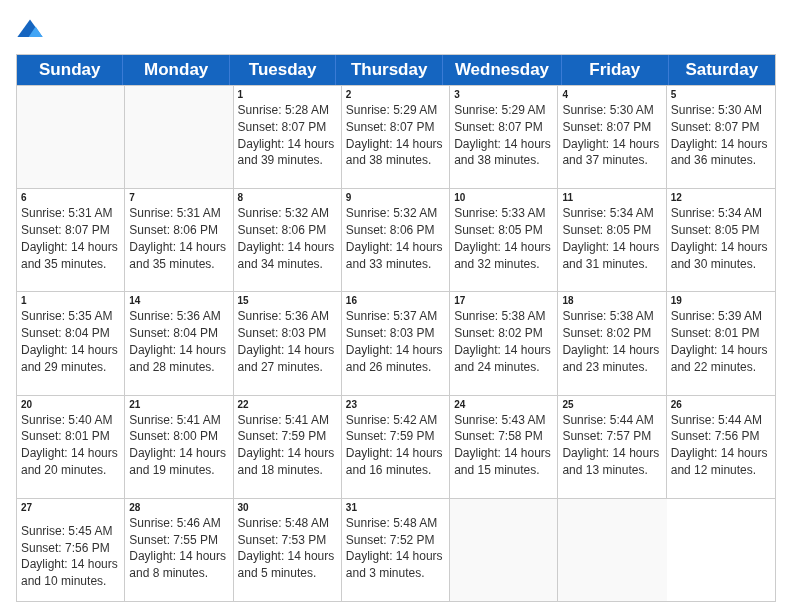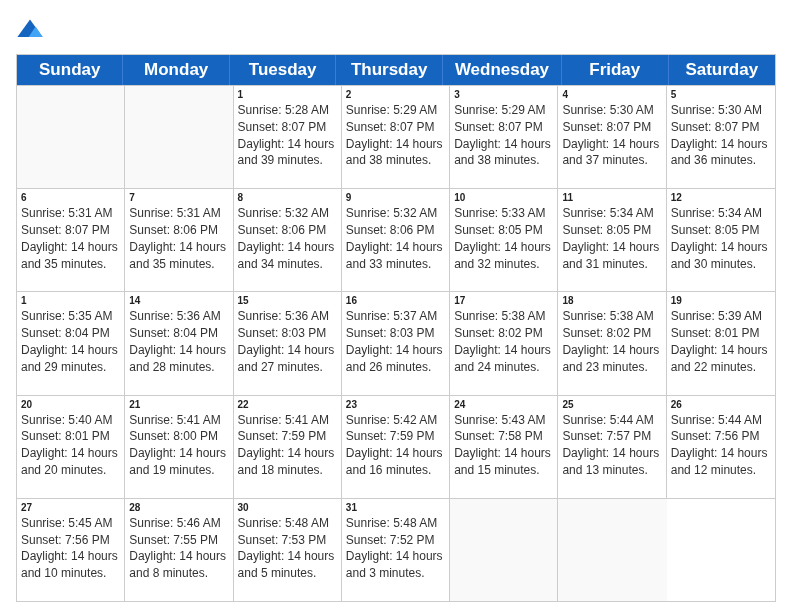--- a/index.html
+++ b/index.html
@@ -306,21 +306,21 @@
           <div class="cal-cell">
             <div class="day-num">26</div>
             <div class="day-info" style="white-space: pre-line;">Sunrise: 5:44 AM
 Sunset: 7:56 PM
 Daylight: 14 hours and 12 minutes.</div>
           </div>
         </div>
         <div class="cal-row">
           <div class="cal-cell">
             <div class="day-num">27</div>
-            <div class="day-info" style="white-space: pre-line;">Sunrise: 5:45 AM
+            <div class="day-info" style="white-space: pre-line; margin-top: 8px;">Sunrise: 5:45 AM
 Sunset: 7:56 PM
 Daylight: 14 hours and 10 minutes.</div>
           </div>
           <div class="cal-cell">
             <div class="day-num">28</div>
             <div class="day-info" style="white-space: pre-line;">Sunrise: 5:46 AM
 Sunset: 7:55 PM
 Daylight: 14 hours and 8 minutes.</div>
           </div>
           <div class="cal-cell">

